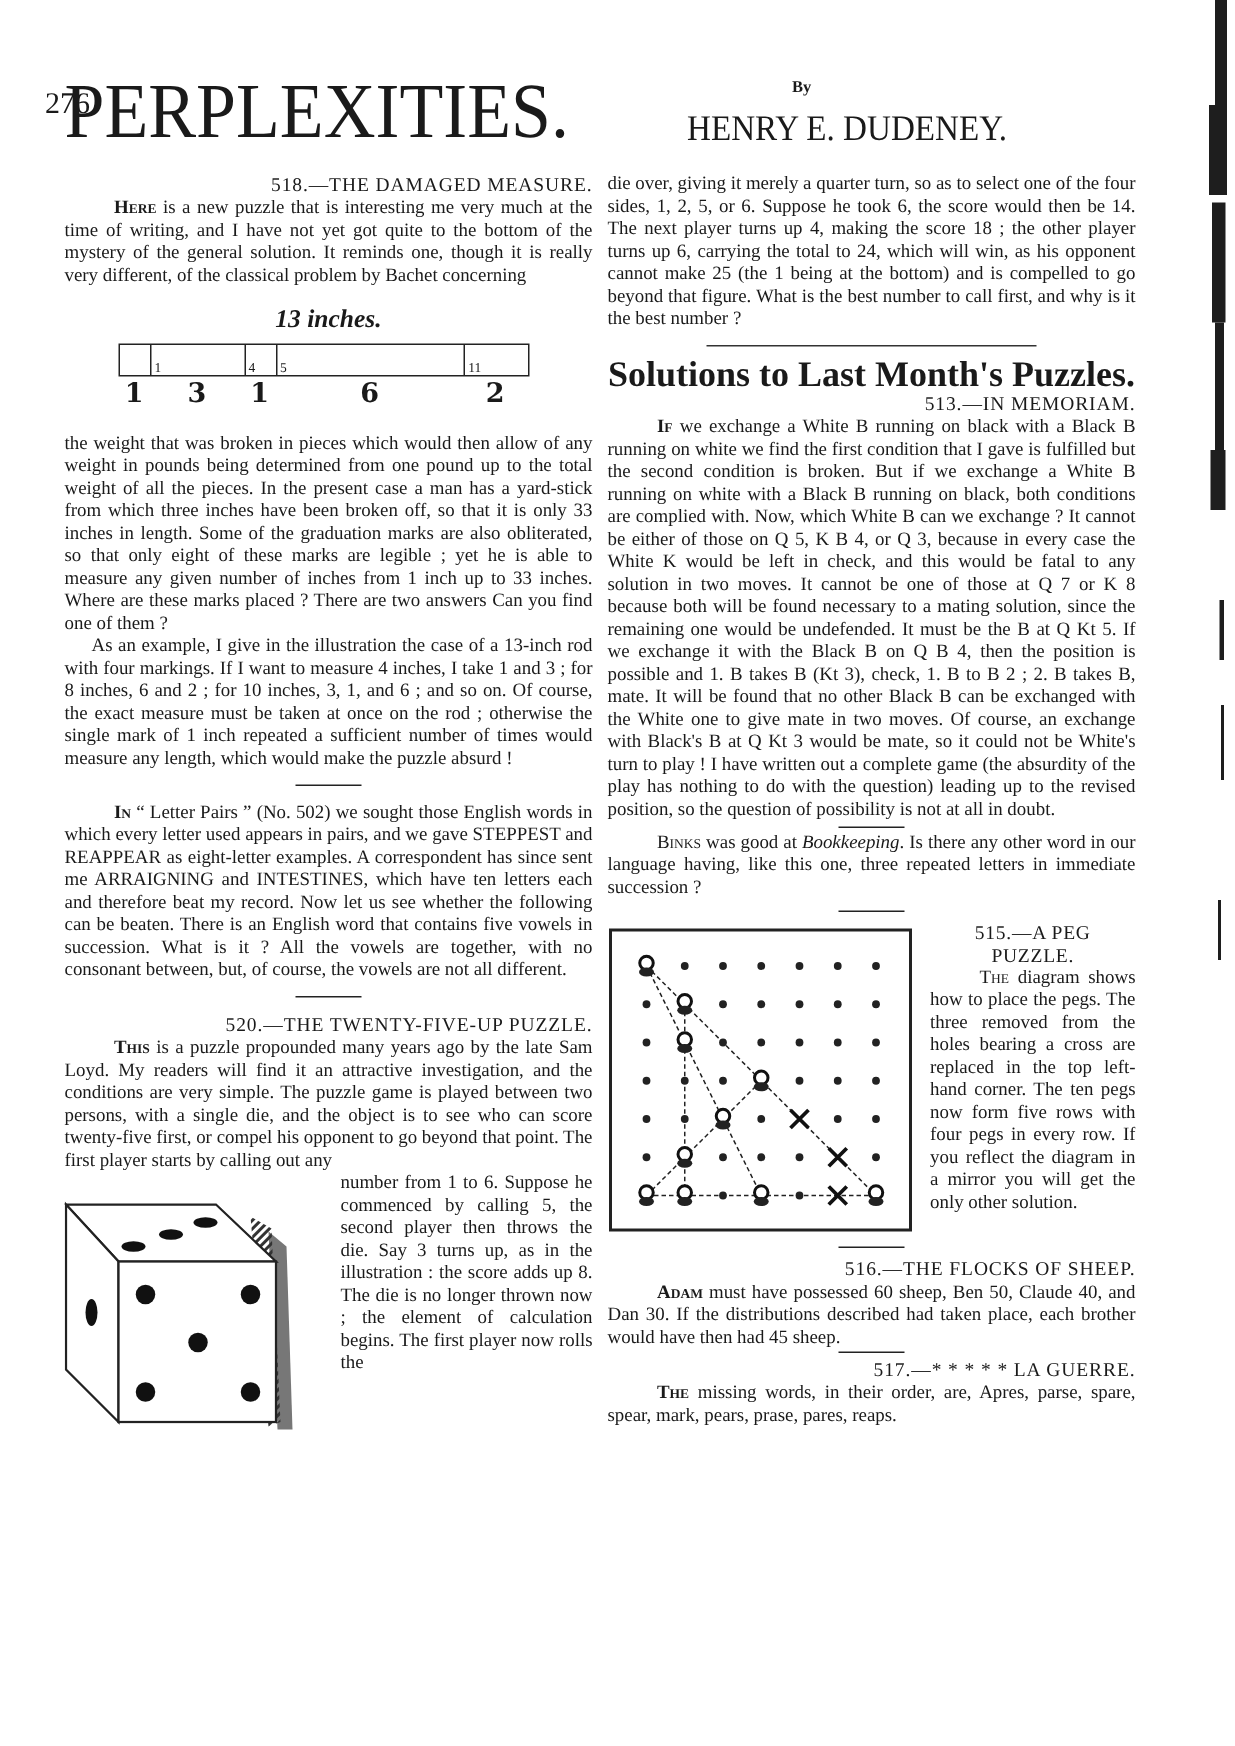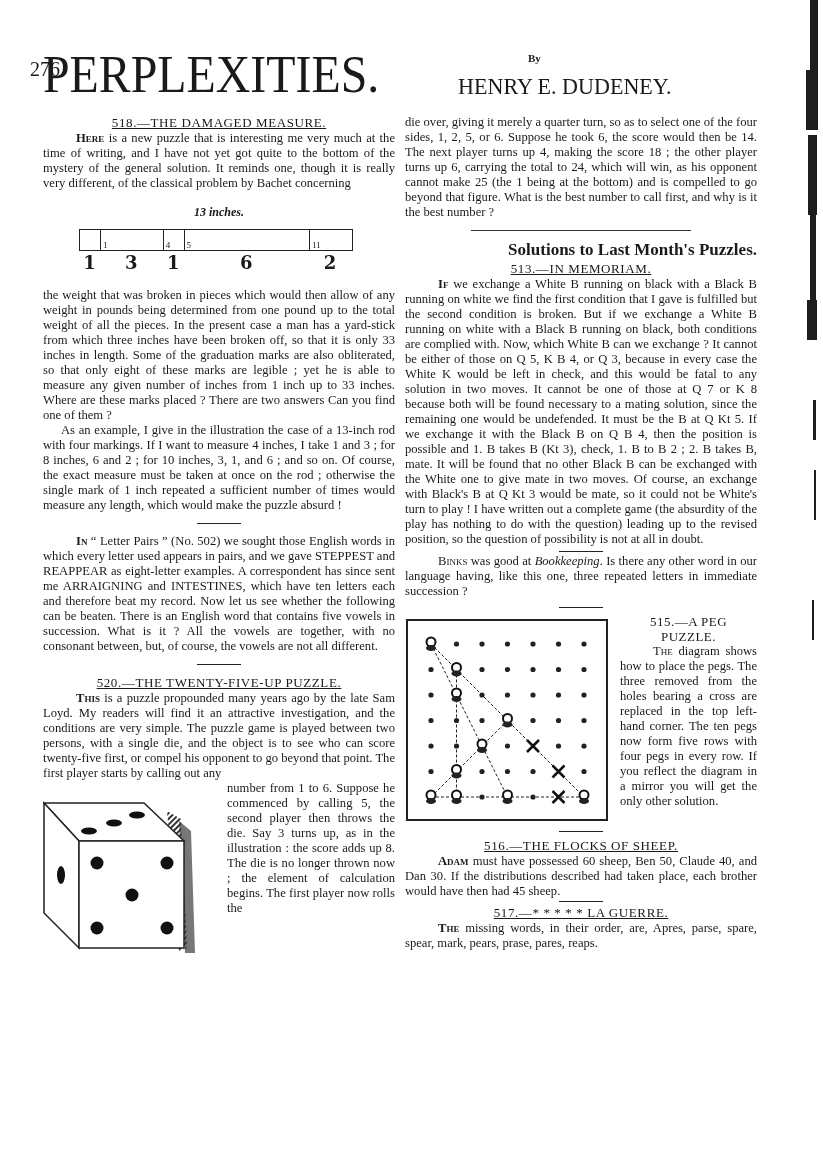--- a/index.html
+++ b/index.html
@@ -19,30 +19,30 @@
     line-height: 54px;
   }
   .masthead-by { position: absolute; left: 485px; top: 4px; font-size: 11px; font-weight: bold; }
   .masthead-author {
     position: absolute; left: 415px; top: 24px; font-size: 24px; line-height: 28px;
     transform: scaleX(0.92); transform-origin: left top;
   }
   .col { position: absolute; font-size: 12.6px; line-height: 15px; text-align: justify; }
   .col-left { left: 43px; top: 115px; width: 352px; }
   .col-right { left: 405px; top: 115px; width: 352px; }
-  .heading { text-align: center; font-size: 13px; letter-spacing: 0.6px; margin: 0; line-height: 16px; text-decoration: underline; }
+  .heading { text-align: right; font-size: 13px; letter-spacing: 0.6px; margin: 0; line-height: 16px; }
   .para { margin: 0; text-indent: 18px; }
   .rule { width: 44px; height: 1px; background: #222; margin: 10px auto 10px auto; }
   .rule-long { width: 220px; height: 1px; background: #333; margin: 10px auto 8px auto; }
   .big-heading {
-    text-align: right; font-size: 17px; font-weight: bold; margin: 0; line-height: 22px;
+    text-align: center; font-size: 24px; font-weight: bold; margin: 0; line-height: 22px;
   }
   .smallcaps { font-variant: small-caps; margin-left: 15px; }
   .rod-figure { width: 300px; margin: 14px auto 8px auto; height: 75px; position: relative; }
-  .rod-title { text-align: center; font-weight: bold; font-style: italic; font-size: 12px; }
+  .rod-title { text-align: center; font-weight: bold; font-style: italic; font-size: 17px; }
   .rod { position: absolute; left: 10px; top: 24px; width: 272px; height: 20px; border: 1.5px solid #222; display: flex; }
   .rod .seg { height: 100%; border-right: 1.5px solid #222; position: relative; box-sizing: border-box; }
   .rod .seg:last-child { border-right: none; }
   .rod .mark { position: absolute; left: 2px; bottom: 0; font-size: 9px; line-height: 10px; }
   .rod-lengths { position: absolute; left: 10px; top: 50px; width: 272px; display: flex; }
   .rod-lengths span { text-align: center; font-size: 18px; font-weight: bold; font-family: "DejaVu Serif", serif; }
   .float-wrap { overflow: hidden; }
   .die-figure { float: left; width: 180px; height: 180px; margin: 2px 8px 0 -4px; }
   .peg-figure { float: left; width: 205px; height: 205px; margin: 4px 10px 2px 0; }
   .peg-side { font-size: 12.6px; }

